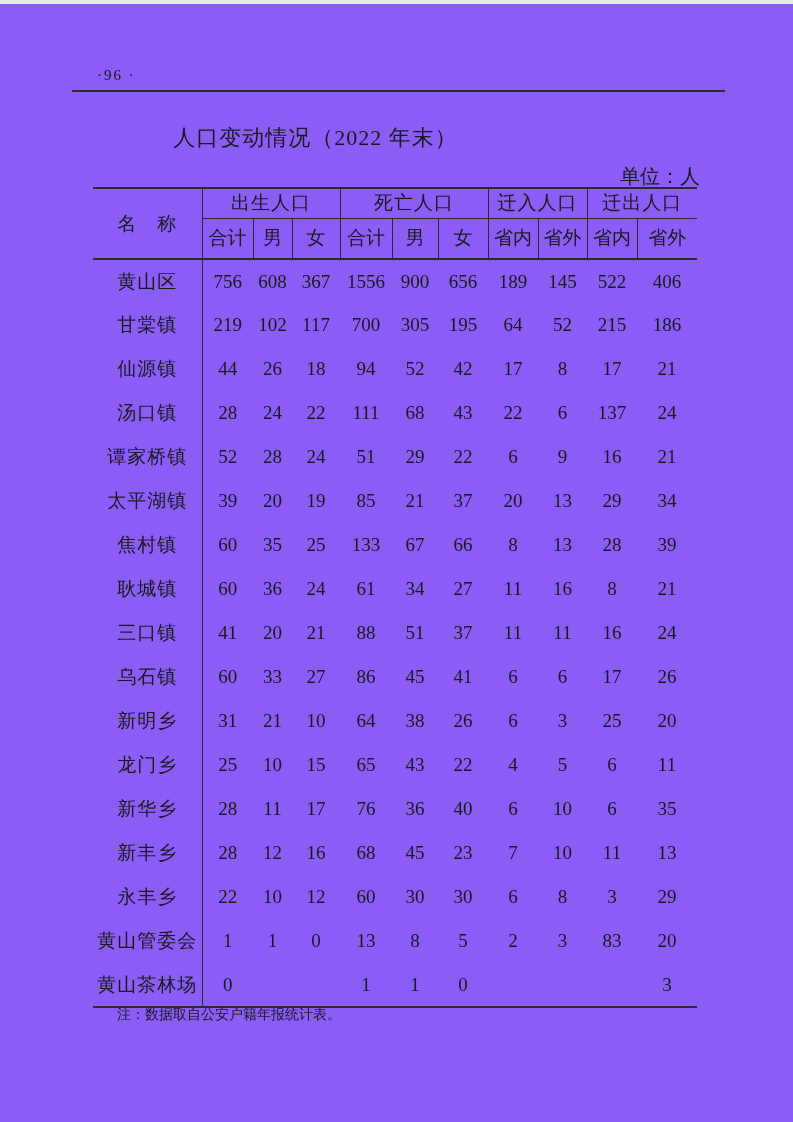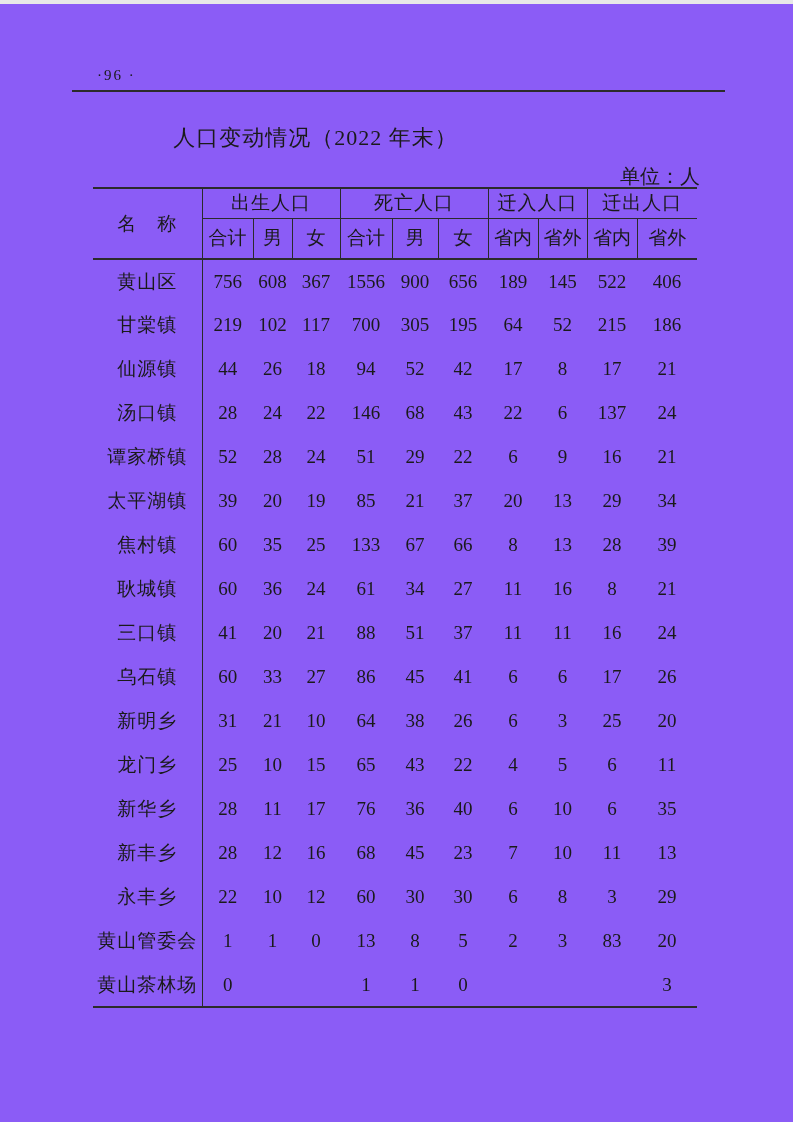--- a/index.html
+++ b/index.html
@@ -188,21 +188,21 @@
           <td>17</td>
           <td>8</td>
           <td>17</td>
           <td>21</td>
         </tr>
         <tr>
           <td class="name-cell">汤口镇</td>
           <td>28</td>
           <td>24</td>
           <td>22</td>
-          <td>146</td>
+          <td>111</td>
           <td>68</td>
           <td>43</td>
           <td>22</td>
           <td>6</td>
           <td>137</td>
           <td>24</td>
         </tr>
         <tr>
           <td class="name-cell">谭家桥镇</td>
           <td>52</td>
@@ -368,14 +368,15 @@
           <td>1</td>
           <td>0</td>
           <td></td>
           <td></td>
           <td></td>
           <td>3</td>
         </tr>
       </tbody>
   </table>
 
+  <div class="footnote">注：数据取自公安户籍年报统计表。</div>
 
 </div>
 
 </body></html>

